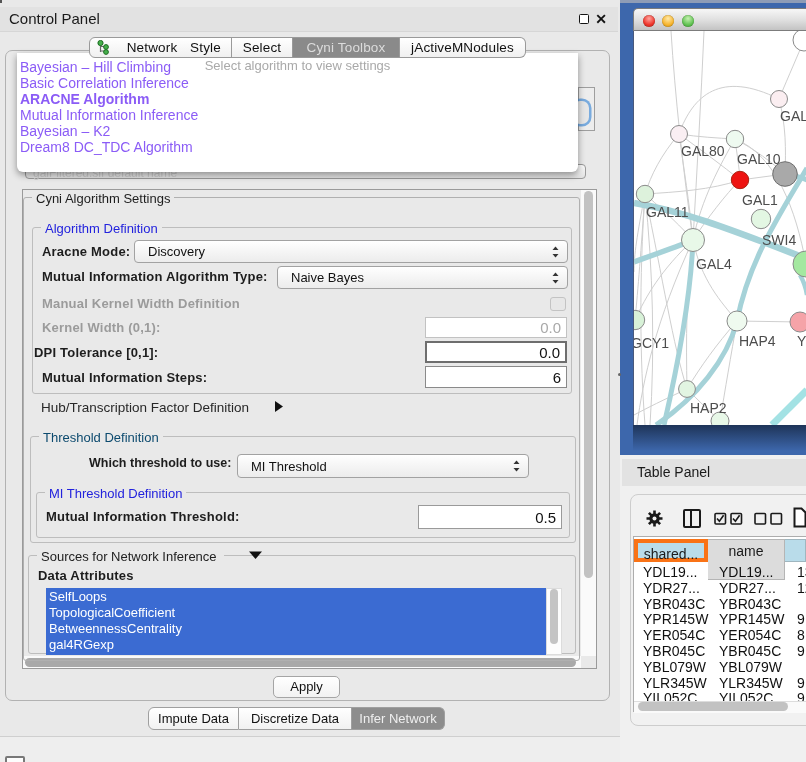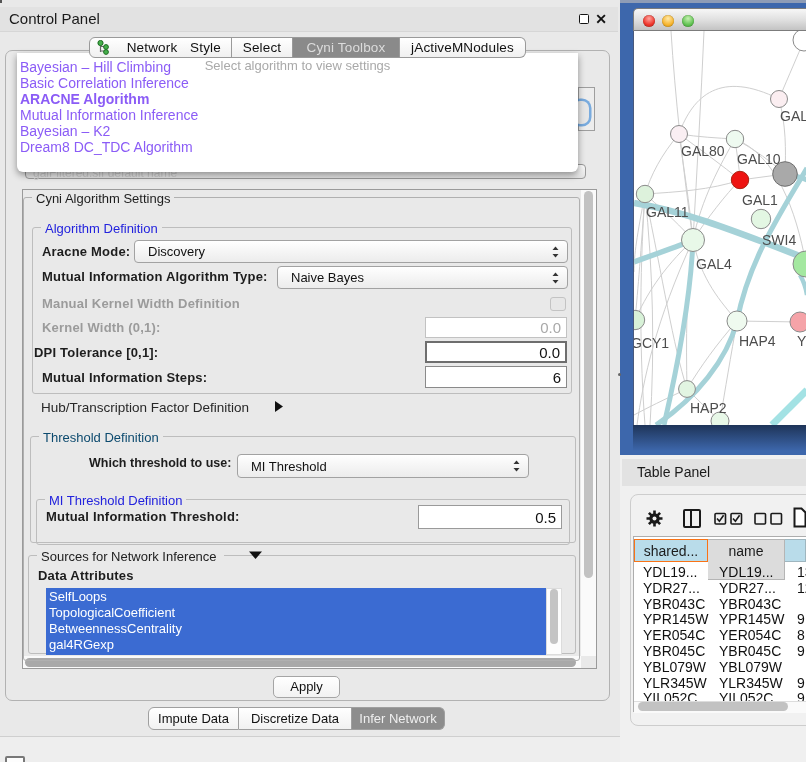--- a/index.html
+++ b/index.html
@@ -88,21 +88,21 @@
   <div class="gt" style="color:#0c4a6e;">Threshold Definition</div>
 </div>
 <div class="lbl" style="left:89px;top:456px;font-size:12.5px;letter-spacing:0;">Which threshold to use:</div>
 <div class="combo" style="left:237px;top:454px;width:290px;height:22px;">
     <span class="ct">MI Threshold</span>
   <svg class="arr" viewBox="0 0 9 14">
       <path d="M1.5 5L4.5 1.5L7.5 5Z" fill="#333"></path>
       <path d="M1.5 9L4.5 12.5L7.5 9Z" fill="#333"></path>
     </svg>
 </div>
-<div class="grp" style="left:36px;top:492px;width:532px;height:44px;margin-top:7px;">
+<div class="grp" style="left:36px;top:492px;width:532px;height:44px;">
   <div class="gt" style="color:#2222dd;background:#e9e9e9;">MI Threshold Definition</div>
 </div>
 <div class="lbl" style="left:46px;top:509px;">Mutual Information Threshold:</div>
 <div class="inp" style="left:418px;top:505px;width:144px;height:24px;border:1px solid #9a9a9a;">0.5</div>
 
 <div class="grp" style="left:28px;top:555px;width:546px;height:97px;">
   <div class="gt" style="color:#222;font-weight:normal;">Sources for Network Inference&nbsp;</div>
 </div>
 <svg class="abs" style="left:248px;top:550px;" width="15" height="10" viewBox="0 0 15 10">
     <path d="M1 1.5L14 1.5L7.5 9Z" fill="#111"></path>
@@ -259,21 +259,21 @@
   <g fill="none" stroke="#1a1a1a" stroke-width="1.6">
     <rect x="1" y="1.5" width="10.5" height="10.5" rx="1"></rect>
     <rect x="17" y="1.5" width="10.5" height="10.5" rx="1"></rect>
   </g>
 </svg>
 <svg class="abs" style="left:793px;top:507px;" width="14" height="21" viewBox="0 0 14 21">
   <path d="M1.5 1.5h7l4 4v14h-11z" fill="#fff" stroke="#1a1a1a" stroke-width="2"></path>
 </svg>
 
 <div class="abs" style="left:633px;top:536px;width:173px;height:176px;background:#fff;border:1px solid #adadad;border-right:none;box-sizing:border-box;"></div>
-<div class="abs" style="left:634px;top:539px;width:74px;height:23px;background:#b9dcea;border:1px solid #f97316;box-sizing:border-box;text-align:center;line-height:22px;font-size:14px;color:#1c1c1c;">shared...</div>
+<div class="abs" style="left:634px;top:539px;width:74px;height:23px;background:#b9dcea;border:4px solid #f97316;box-sizing:border-box;text-align:center;line-height:22px;font-size:14px;color:#1c1c1c;">shared...</div>
 <div class="abs" style="left:708px;top:539px;width:77px;height:41px;background:#dcdcdc;border:1px solid #b5b5b5;border-left:none;box-sizing:border-box;text-align:center;line-height:22px;font-size:14px;color:#1c1c1c;">name</div>
 <div class="abs" style="left:785px;top:539px;width:21px;height:23px;background:#b9dcea;border:1px solid #9fb6bf;border-left:none;box-sizing:border-box;"></div>
 <div class="abs" style="left:634px;top:565px;width:172px;height:137px;overflow:hidden;">
   <div class="abs" style="left:9px;top:0;font-size:14px;color:#111;line-height:15.8px;white-space:pre;">YDL19...
 YDR27...
 YBR043C
 YPR145W
 YER054C
 YBR045C
 YBL079W

